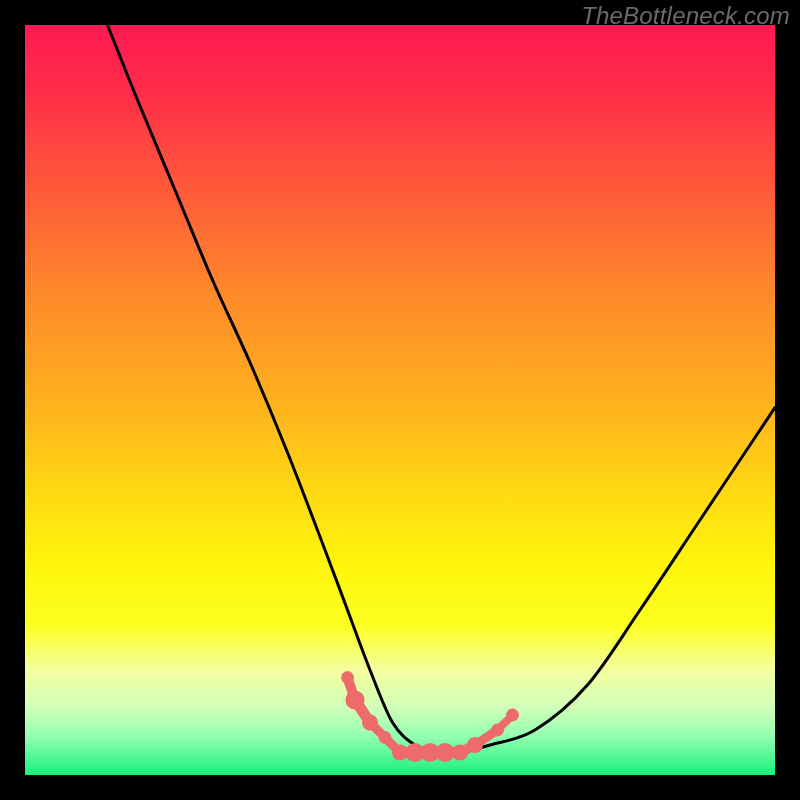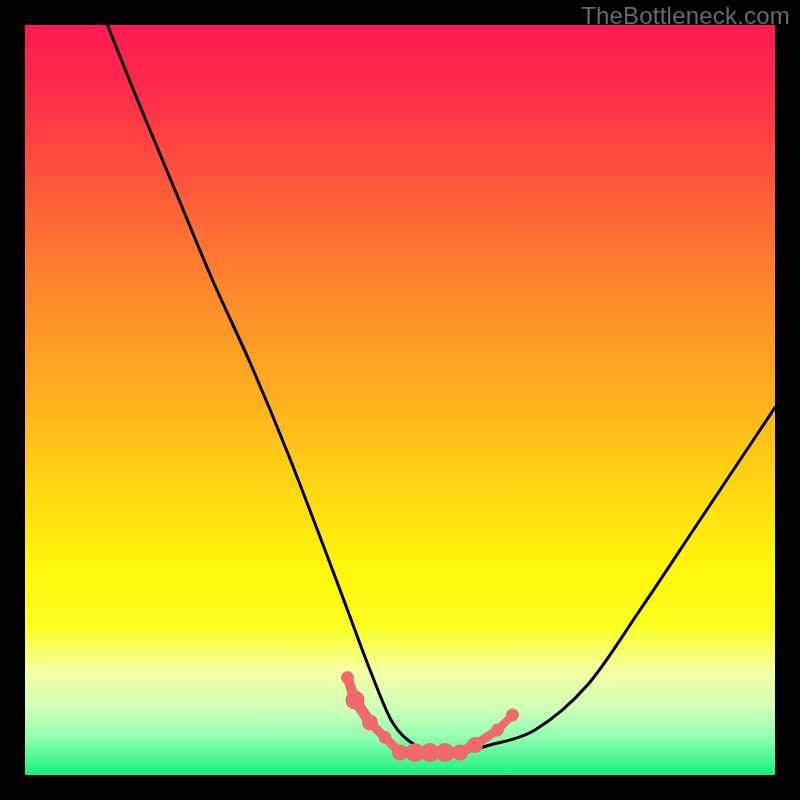--- a/index.html
+++ b/index.html
@@ -9,20 +9,21 @@
     height: 800px;
     background: #000000;
     overflow: hidden;
     font-family: Arial, Helvetica, sans-serif;
   }
   .frame {
     position: relative;
     width: 800px;
     height: 800px;
     background: #000000;
+    font-style: italic;
   }
   .plot {
     position: absolute;
     left: 25px;
     top: 25px;
     width: 750px;
     height: 750px;
     background: linear-gradient(to bottom,
       #ff1a52 0%,
       #ff2a4a 8%,

